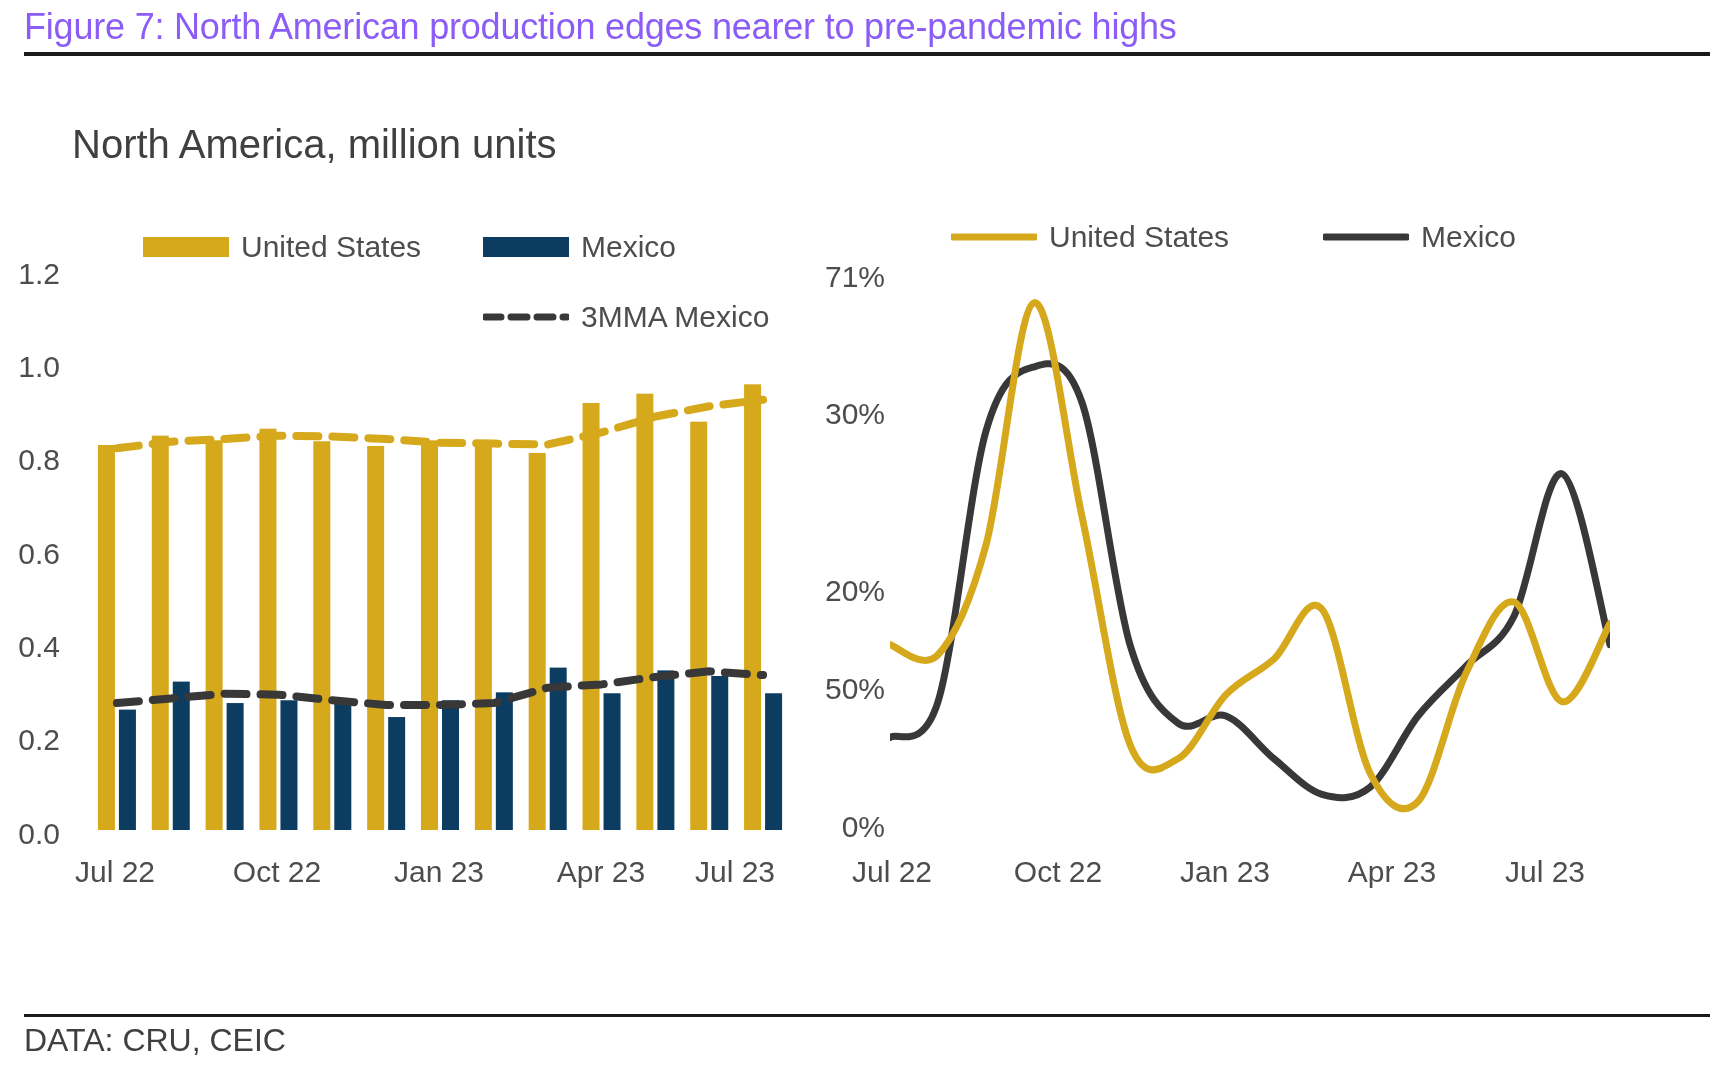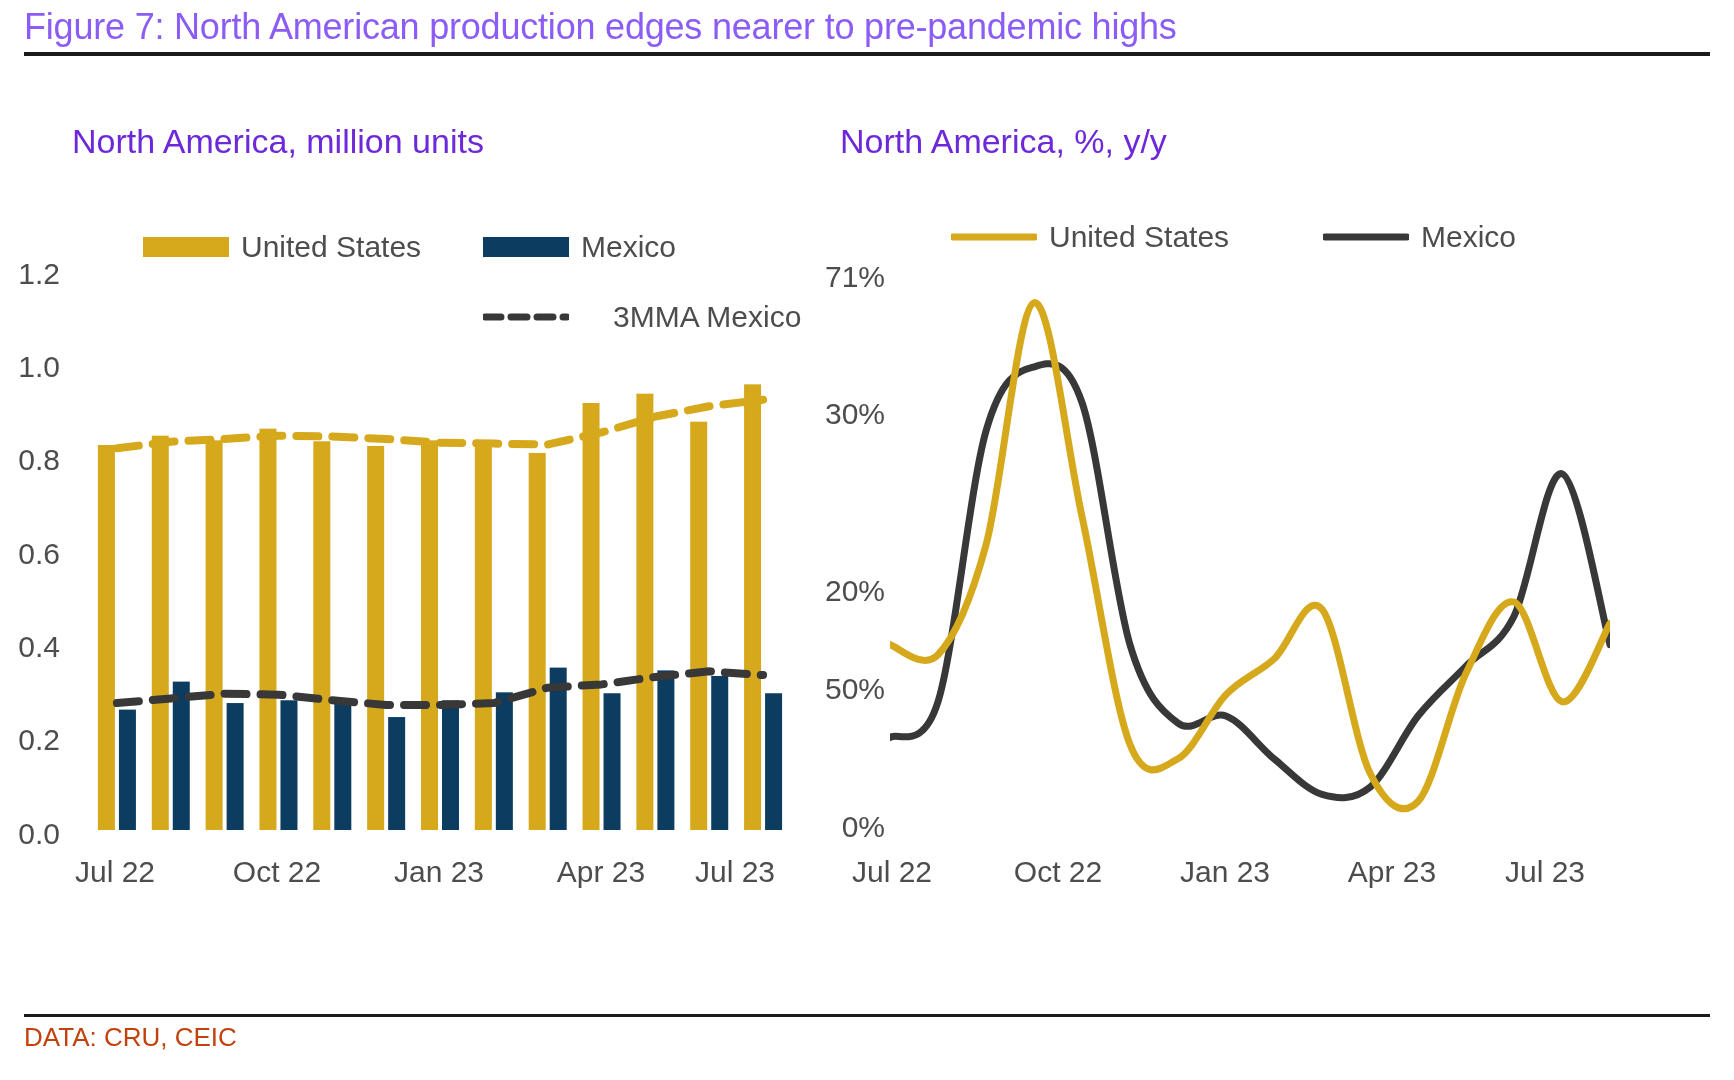--- a/index.html
+++ b/index.html
@@ -41,38 +41,38 @@
     left: 24px;
     top: 1014px;
     width: 1686px;
     height: 3px;
     background: #1a1a1a;
   }
   #data-source {
     position: absolute;
     left: 24px;
     top: 1022px;
-    font-size: 26px;
-    color: #c2410c;
+    font-size: 32px;
+    color: #404040;
     white-space: nowrap;
   }
 
   
   .panel {
     position: absolute;
     top: 60px;
     height: 950px;
   }
   #panel-left  { left: 0px;   width: 840px; }
   #panel-right { left: 840px; width: 894px; }
 
   .panel-title {
     position: absolute;
-    font-size: 34px;
-    color: #6d28d9;
+    font-size: 40px;
+    color: #404040;
     white-space: nowrap;
   }
   #panel-left  .panel-title { left: 72px;  top: 62px; }
   #panel-right .panel-title { left: 0px;   top: 62px; }
 
   
   .legend-item {
     position: absolute;
     display: flex;
     align-items: center;
@@ -87,21 +87,21 @@
   .swatch-bar {
     width: 86px;
     height: 20px;
     display: inline-block;
   }
 
   
   #lg-us      { left: 100px; top: 170px; }
   #lg-mx      { left: 440px; top: 170px; }
   #lg-3mmaus  { left: 100px; top: 240px; }
-  #lg-3mmamx  { left: 440px; top: 240px; gap: 32px; }
+  #lg-3mmamx  { left: 440px; top: 240px; }
   
   #rlg-us { left: 68px;  top: 160px; }
   #rlg-mx { left: 440px; top: 160px; }
 
   
   .plot {
     position: absolute;
   }
   #plot-left  { left: 90px; top: 210px; width: 700px; height: 560px; }
   #plot-right { left: 50px; top: 200px; width: 720px; height: 570px; }
@@ -202,21 +202,20 @@
 
   <div class="axis-xlabel" style="left:25px;  top:795px; width:180px;">Jul 22</div>
   <div class="axis-xlabel" style="left:187px; top:795px; width:180px;">Oct 22</div>
   <div class="axis-xlabel" style="left:349px; top:795px; width:180px;">Jan 23</div>
   <div class="axis-xlabel" style="left:511px; top:795px; width:180px;">Apr 23</div>
   <div class="axis-xlabel" style="left:645px; top:795px; width:180px;">Jul 23</div>
 </div>
 
 <div class="panel" id="panel-right">
 
-  <div class="panel-title">North America, %, y/y</div>
 
   <div class="legend-item" id="rlg-us">
     <span>
       <svg width="86" height="10">
           <line x1="2" y1="5" x2="84" y2="5" stroke="#D6A81C" stroke-width="7" stroke-linecap="round"></line>
         </svg>
     </span>
     <span class="legend-label">United States</span>
   </div>
 

